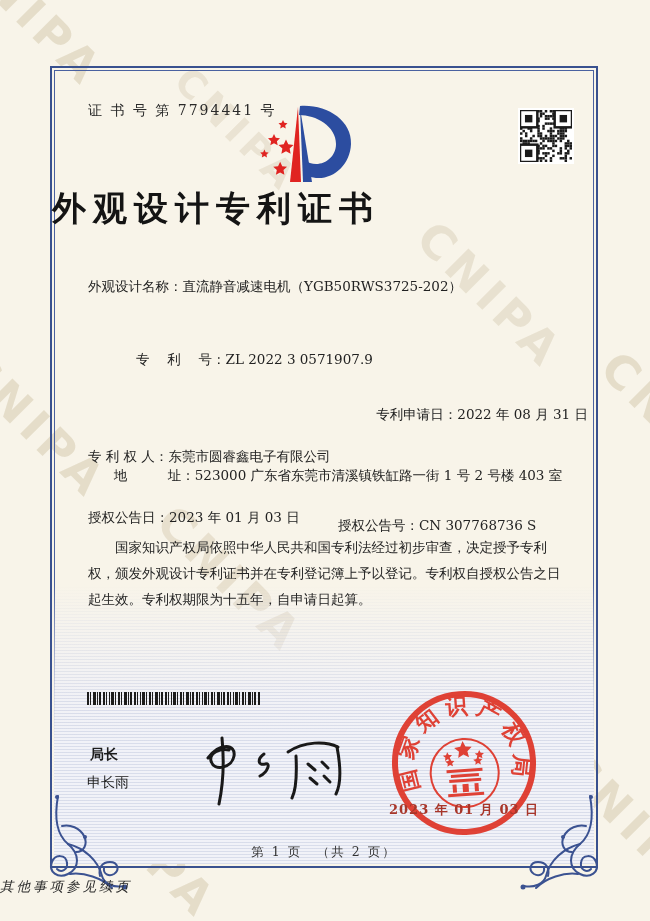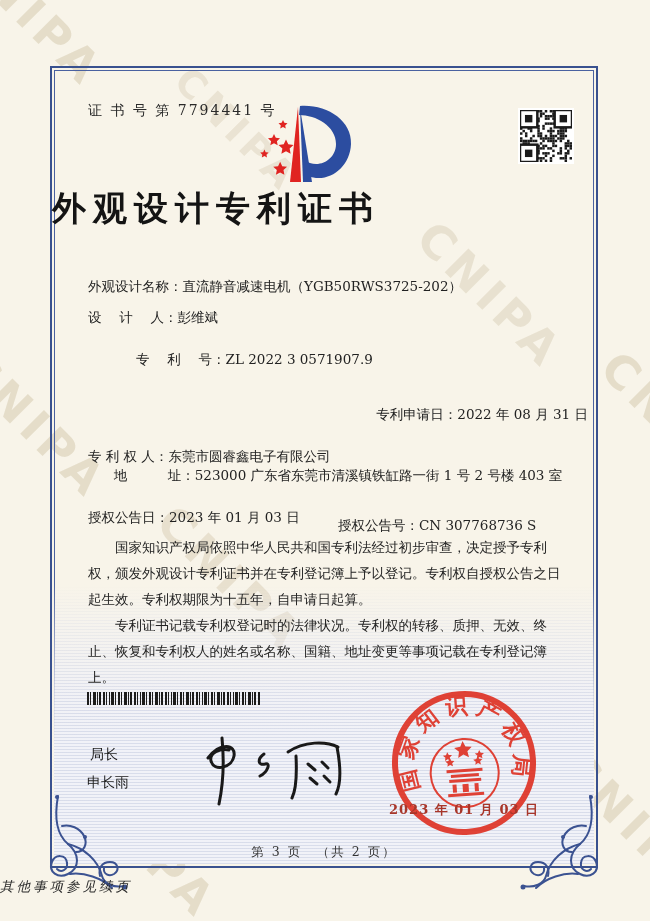--- a/index.html
+++ b/index.html
@@ -86,21 +86,21 @@
   .r0{top:210px;} .r1{top:241px;} .r2{top:283px;margin-left:48px;}
   .r3{top:338px;text-align:right;} .r4{top:356px;margin-top:24px;} .r5{top:399px;text-align:center;} .r6{top:441px;}
   
   .paras{
     position:absolute;left:36px;top:466px;width:478px;
     font-size:13.5px;line-height:26px;color:#242424;
   }
   .paras p{margin:0;text-indent:2em;}
   
   .barcode{position:absolute;left:35px;top:624px;width:174px;height:13px;}
-  .signer-title{position:absolute;left:38px;top:678px;font-size:14px;color:#1c1c1c;font-family:"DejaVu Sans","Liberation Sans",sans-serif;}
+  .signer-title{position:absolute;left:38px;top:678px;font-size:14px;color:#1c1c1c;font-family:"DejaVu Sans","Liberation Sans",sans-serif;font-weight:bold;}
   .signer-name{position:absolute;left:35px;top:706px;font-size:14px;color:#1c1c1c;font-family:"DejaVu Sans","Liberation Sans",sans-serif;}
   .signature{position:absolute;left:128px;top:664px;width:190px;height:84px;}
   .seal{position:absolute;left:338px;top:621px;width:148px;height:148px;transform:rotate(-4deg);}
   .seal-date{
     position:absolute;left:330px;top:733px;width:164px;
     text-align:center;font-size:13px;font-weight:bold;
     color:#a8362a;letter-spacing:1px;
     font-family:"DejaVu Serif","Liberation Serif",serif;
   }
   .page-info{
@@ -303,23 +303,20 @@
           <rect x="0" y="34.66666666666667" width="17.333333333333336" height="17.333333333333336" fill="none" stroke="#1a1a1a" stroke-width="2.4761904761904763"></rect>
           <rect x="4.9523809523809526" y="39.61904761904762" width="7.428571428571429" height="7.428571428571429" fill="#1a1a1a"></rect>
         </svg>
     </div>
 
     <h1 class="title">外观设计专利证书</h1>
 
     <div class="row r0">
       <span class="lbl">外观设计名称：</span><span class="val">直流静音减速电机（YGB50RWS3725-202）</span>
     </div>
-    <div class="row r1">
-      <span class="lbl">设　 计 　人：</span><span class="val">彭维斌</span>
-    </div>
     <div class="row r2">
       <span class="lbl">专　 利 　号：</span><span class="val">ZL 2022 3 0571907.9</span>
     </div>
     <div class="row r3">
       <span class="lbl">专利申请日：</span><span class="val">2022 年 08 月 31 日</span>
     </div>
     <div class="row r4">
       <span class="lbl">专 利 权 人：</span><span class="val">东莞市圆睿鑫电子有限公司</span>
     </div>
     <div class="row r5">
@@ -327,21 +324,20 @@
     </div>
     <div class="row r6">
       <span class="lbl">授权公告日：</span><span class="val">2023 年 01 月 03 日</span>
       <span class="second">
         <span class="lbl">授权公告号：</span><span class="val">CN 307768736 S</span>
       </span>
     </div>
 
     <div class="paras">
       <p>国家知识产权局依照中华人民共和国专利法经过初步审查，决定授予专利权，颁发外观设计专利证书并在专利登记簿上予以登记。专利权自授权公告之日起生效。专利权期限为十五年，自申请日起算。</p>
-      <p>专利证书记载专利权登记时的法律状况。专利权的转移、质押、无效、终止、恢复和专利权人的姓名或名称、国籍、地址变更等事项记载在专利登记簿上。</p>
     </div>
 
     <svg class="barcode" id="barcode-svg" viewBox="0 0 174 13" preserveAspectRatio="none">
         <rect x="0" y="0" width="2" height="13" fill="#1c1c1c"></rect>
         <rect x="3" y="0" width="1" height="13" fill="#1c1c1c"></rect>
         <rect x="6" y="0" width="3" height="13" fill="#1c1c1c"></rect>
         <rect x="10" y="0" width="1" height="13" fill="#1c1c1c"></rect>
         <rect x="12" y="0" width="2" height="13" fill="#1c1c1c"></rect>
         <rect x="16" y="0" width="2" height="13" fill="#1c1c1c"></rect>
         <rect x="19" y="0" width="1" height="13" fill="#1c1c1c"></rect>
@@ -440,21 +436,21 @@
               <rect x="71" y="95" width="6" height="8"></rect>
               <rect x="83" y="95" width="4" height="8"></rect>
               <rect x="56" y="104" width="36" height="3"></rect>
             </g>
           </g>
         </g>
       </svg>
     </div>
     <div class="seal-date">2023 年 01 月 03 日</div>
 
-    <div class="page-info">第 3 页　（共 2 页）</div>
+    <div class="page-info">第 1 页　（共 2 页）</div>
 
     <svg class="flourish fl-left" viewBox="0 0 102 104">
       <g fill="none" stroke="#3b5291" stroke-width="2" stroke-linecap="round">
         <path d="M18,6 C14,28 16,44 28,54 C40,64 40,78 28,84 C18,89 8,82 12,72 C15,64 26,64 27,73 C28,80 21,83 17,79"></path>
         <path d="M28,54 C44,58 58,70 62,86 C64,94 74,98 84,96"></path>
         <path d="M30,84 C44,82 62,88 72,98"></path>
         <path d="M22,36 C30,34 40,38 44,46 C48,54 44,62 36,62"></path>
         <path d="M60,86 C58,78 62,72 70,72 C78,72 80,80 74,84 C69,87 63,84 64,78"></path>
         <circle cx="85" cy="97" r="2.5" fill="#3b5291" stroke="none"></circle>
         <circle cx="45" cy="47" r="2" fill="#3b5291" stroke="none"></circle>

